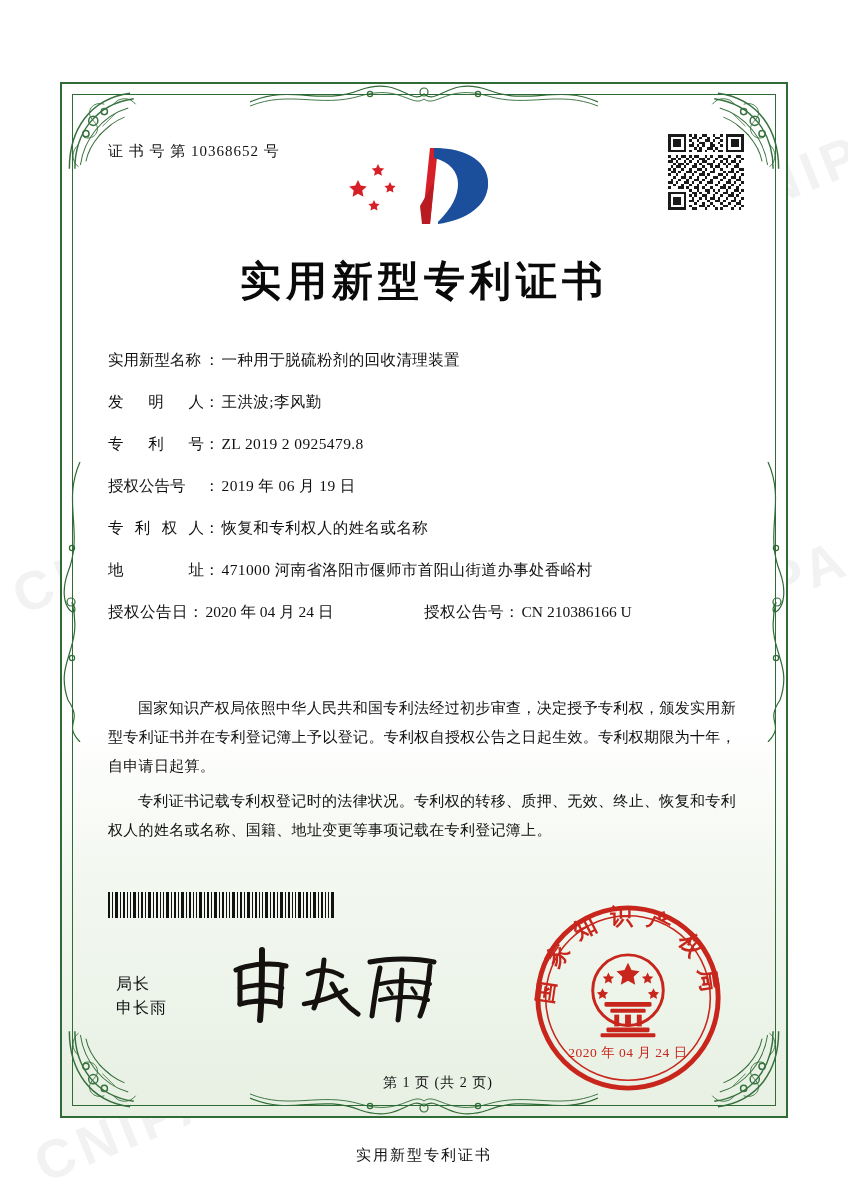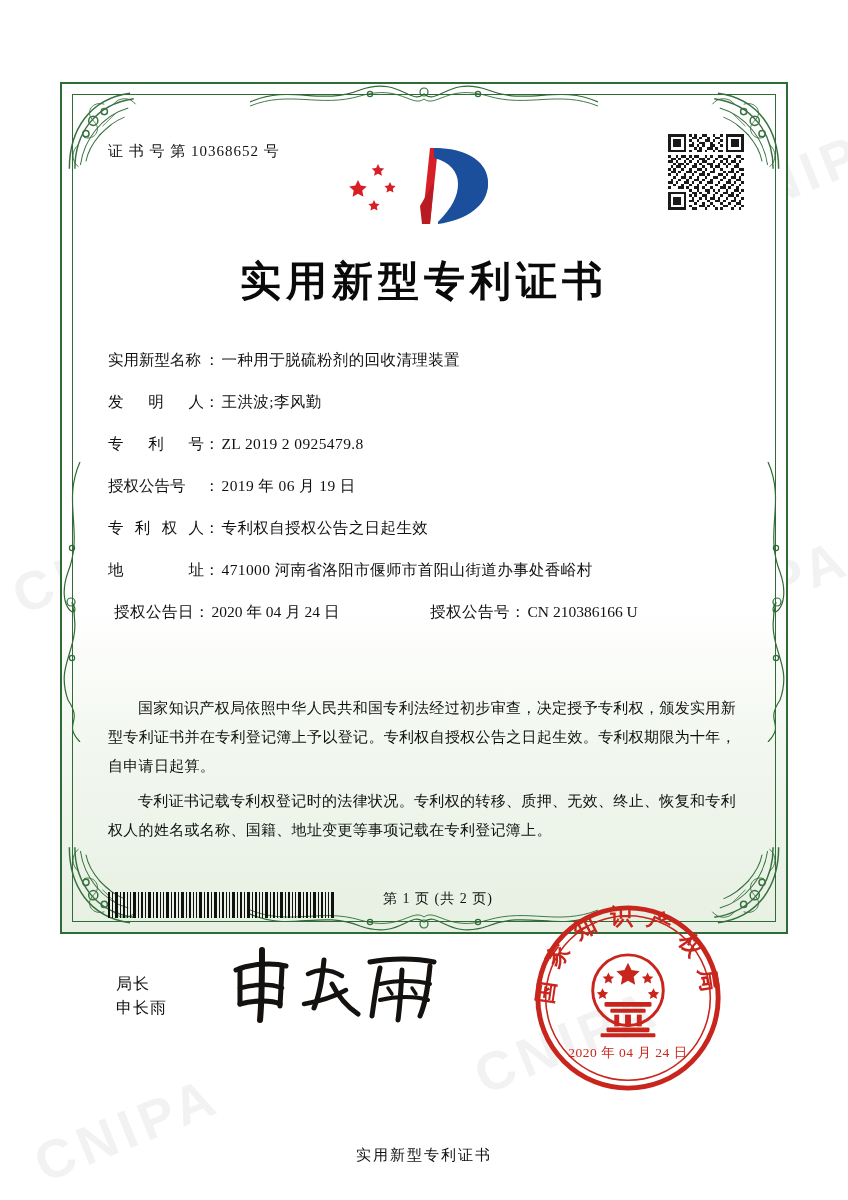--- a/index.html
+++ b/index.html
@@ -32,21 +32,21 @@
     white-space: nowrap;
     user-select: none;
   }
 
   
   #certificate {
     position: absolute;
     left: 60px;
     top: 82px;
     width: 728px;
-    height: 852px;
+    height: 1036px;
     background: linear-gradient(180deg, #ffffff 0%, #ffffff 62%, #f2f7ef 78%, #e7f0e3 100%);
     z-index: 1;
   }
 
   
   .border-outer {
     position: absolute;
     inset: 0;
     border: 2px solid #2e6b35;
   }
@@ -156,21 +156,21 @@
   .inline-left {
     flex: 0 0 316px;
     display: flex;
     align-items: baseline;
   }
   .inline-right {
     display: flex;
     align-items: baseline;
     text-align: center;
   }
-  .lbl-plain { white-space: nowrap; letter-spacing: 0.5px; margin-left: 6px; }
+  .lbl-plain { white-space: nowrap; letter-spacing: 0.5px; }
 
   
   #paragraphs {
     position: absolute;
     left: 48px;
     right: 52px;
     top: 612px;
     font-size: 15px;
     color: #101010;
     line-height: 29px;
@@ -667,21 +667,21 @@
     </div>
 
     <div class="field-row">
       <span class="field-label spread">
         <span>专</span>
           <span>利</span>
           <span>权</span>
           <span>人</span>
       </span>
       <span class="field-colon">：</span>
-      <span class="field-value">专利权自授权公告之日起生效</span>
+      <span class="field-value">恢复和专利权人的姓名或名称</span>
     </div>
 
     <div class="field-row">
       <span class="field-label spread">
         <span>地</span>
           <span>址</span>
       </span>
       <span class="field-colon">：</span>
       <span class="field-value">471000 河南省洛阳市偃师市首阳山街道办事处香峪村</span>
     </div>

